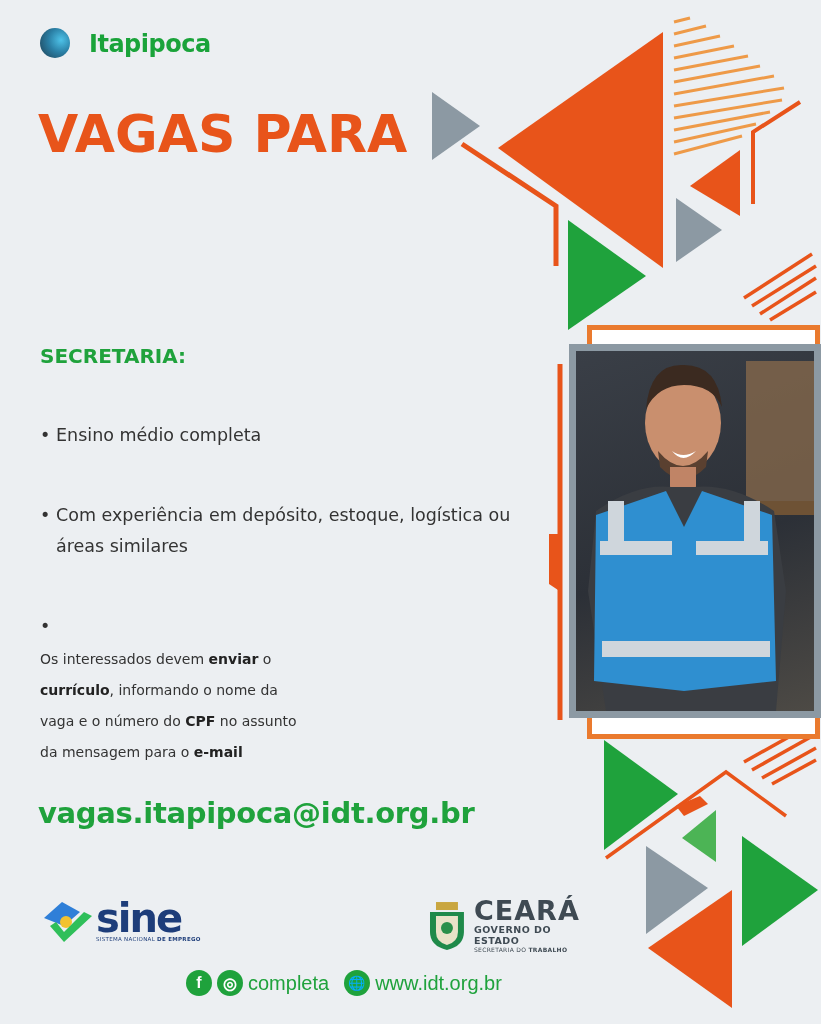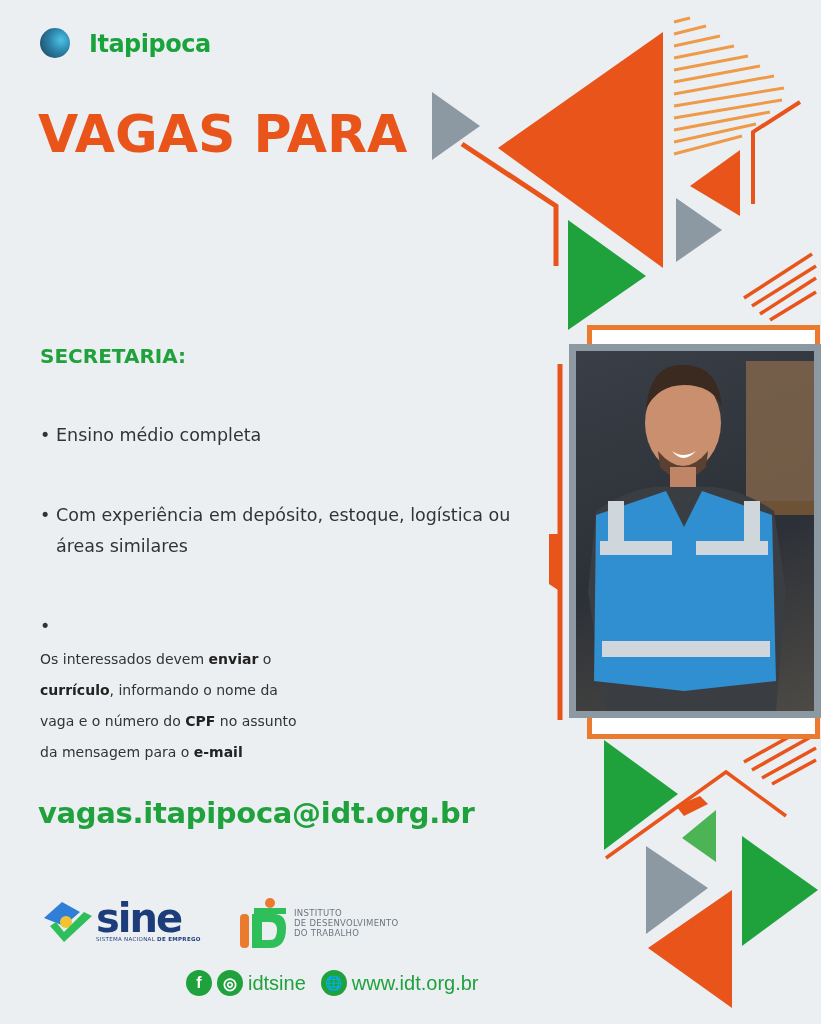--- a/index.html
+++ b/index.html
@@ -139,35 +139,34 @@
     <svg width="56" height="46" viewBox="0 0 56 46">
       <polygon points="4,20 22,4 40,14 24,28" fill="#2f7fd8"></polygon>
       <circle cx="26" cy="24" r="6" fill="#f2c230"></circle>
       <path d="M10,28 L24,44 L52,18 L44,14 L24,34 L16,24Z" fill="#2fbf5a"></path>
     </svg>
     <div>
       <div class="sine-text">sine</div>
       <div class="sine-sub"><span>SISTEMA NACIONAL </span><b>DE EMPREGO</b></div>
     </div>
   </div>
-  <div class="abs idt">
-    <svg width="46" height="50" viewBox="0 0 46 50">
-      <rect x="0" y="16" width="9" height="34" rx="4" fill="#ea7a2e"></rect>
-      <circle cx="30" cy="5" r="5" fill="#ea7a2e"></circle>
-      <path d="M12,16 H34 Q46,16 46,30 Q46,50 30,50 H12Z" fill="#2fbf5a"></path>
-      <path d="M22,24 H30 Q37,24 37,32 Q37,42 30,42 H22Z" fill="#eceff2"></path>
-      <rect x="14" y="10" width="32" height="6" fill="#2fbf5a"></rect>
+  <div class="abs ceara">
+    <svg width="38" height="48" viewBox="0 0 38 48">
+      <rect x="8" y="0" width="22" height="8" fill="#c9a640"></rect>
+      <path d="M2,10 H36 V30 Q36,44 19,48 Q2,44 2,30Z" fill="#1f8a4a"></path>
+      <path d="M8,14 H30 V30 Q30,40 19,43 Q8,40 8,30Z" fill="#e9e3c8"></path>
+      <circle cx="19" cy="26" r="6" fill="#2a8f4a"></circle>
     </svg>
-    <div class="idt-text">
-      <div>INSTITUTO</div>
-      <div>DE DESENVOLVIMENTO</div>
-      <div>DO TRABALHO</div>
+    <div>
+      <div class="ceara-big">CEARÁ</div>
+      <div class="ceara-mid">GOVERNO DO ESTADO</div>
+      <div class="ceara-small"><span>SECRETARIA DO </span><b>TRABALHO</b></div>
     </div>
   </div>
 </div>
 
 <div class="abs social">
   <span class="ico">f</span>
   <span class="ico">◎</span>
-  <a>idtsine</a>
+  <a>completa</a>
   <span class="ico" style="margin-left:10px;font-size:14px">🌐</span>
   <a>www.idt.org.br</a>
 </div>
 
 </body></html>

